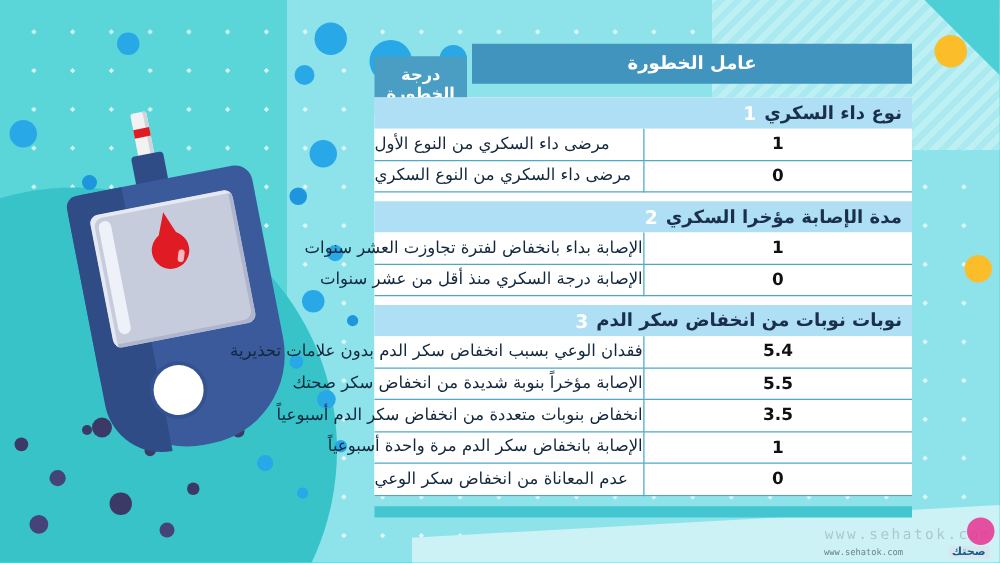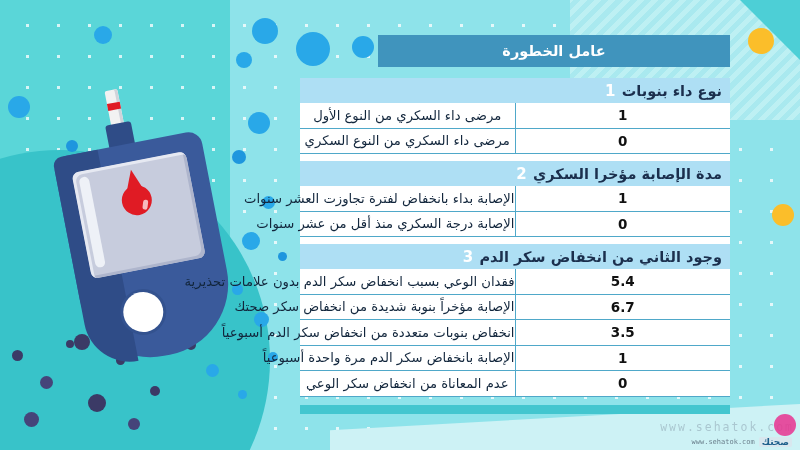--- a/index.html
+++ b/index.html
@@ -300,21 +300,21 @@
 
   td.score-cell {
     width: 74px;
     text-align: center;
     color: #111111;
     font-size: 13.5px;
     font-weight: 700;
     border-left: 1.6px solid #4fa8c9;
   }
   td.label-cell {
-    text-align: center;
+    text-align: left;
     padding-right: 9px;
     color: #12263c;
     font-size: 13.2px;
     font-weight: 400;
     white-space: nowrap;
   }
   .spacer-row td {
     height: 7px;
     background: #ffffff;
     border: none;
@@ -347,20 +347,21 @@
     color: #6a7f8c;
     font-family: "DejaVu Sans Mono", monospace;
   }
   #logo .logo-ar {
     font-size: 9px;
     color: #1b5e8a;
     font-weight: 700;
     background: #d8e7ee;
     padding: 0 3px;
     border-radius: 2px;
+    margin-left: 32px;
   }
   .logo-swoosh {
     position: absolute;
     right: 4px;
     bottom: 14px;
     width: 22px;
     height: 22px;
     border-radius: 50%;
     background: #e8338f;
     opacity: .85;
@@ -423,28 +424,32 @@
     <div class="meter-screen"></div>
     <div class="meter-screen-gloss"></div>
     <div class="drop"></div>
     <div class="drop-hi"></div>
     <div class="meter-btn"></div>
   </div>
 
   <div class="hdr-factor">
     <span>عامل الخطورة</span>
   </div>
+  <div class="hdr-score">
+    <span>درجة</span>
+    <span>الخطورة</span>
+  </div>
 
   <div id="panel">
     <table class="risk">
       <tbody id="table-body">
           <tr class="sec-row">
             <td colspan="2">
               <div class="sec-inner">
-                <span class="sec-title">نوع داء بنوبات</span>
+                <span class="sec-title">نوع داء السكري</span>
                 <span class="sec-num">1</span>
               </div>
             </td>
           </tr>
           <tr class="item-row">
             <td class="score-cell">1</td>
             <td class="label-cell">مرضى داء السكري من النوع الأول</td>
           </tr>
           <tr class="item-row">
             <td class="score-cell">0</td>
@@ -468,31 +473,31 @@
           <tr class="item-row">
             <td class="score-cell">0</td>
             <td class="label-cell">الإصابة درجة السكري منذ أقل من عشر سنوات</td>
           </tr>
           <tr class="spacer-row">
             <td colspan="2"></td>
           </tr>
           <tr class="sec-row">
             <td colspan="2">
               <div class="sec-inner">
-                <span class="sec-title">وجود الثاني من انخفاض سكر الدم</span>
+                <span class="sec-title">نوبات نوبات من انخفاض سكر الدم</span>
                 <span class="sec-num">3</span>
               </div>
             </td>
           </tr>
           <tr class="item-row">
             <td class="score-cell">5.4</td>
             <td class="label-cell">فقدان الوعي بسبب انخفاض سكر الدم بدون علامات تحذيرية</td>
           </tr>
           <tr class="item-row">
-            <td class="score-cell">6.7</td>
+            <td class="score-cell">5.5</td>
             <td class="label-cell">الإصابة مؤخراً بنوبة شديدة من انخفاض سكر صحتك</td>
           </tr>
           <tr class="item-row">
             <td class="score-cell">3.5</td>
             <td class="label-cell">انخفاض بنوبات متعددة من انخفاض سكر الدم أسبوعياً</td>
           </tr>
           <tr class="item-row">
             <td class="score-cell">1</td>
             <td class="label-cell">الإصابة بانخفاض سكر الدم مرة واحدة أسبوعياً</td>
           </tr>

